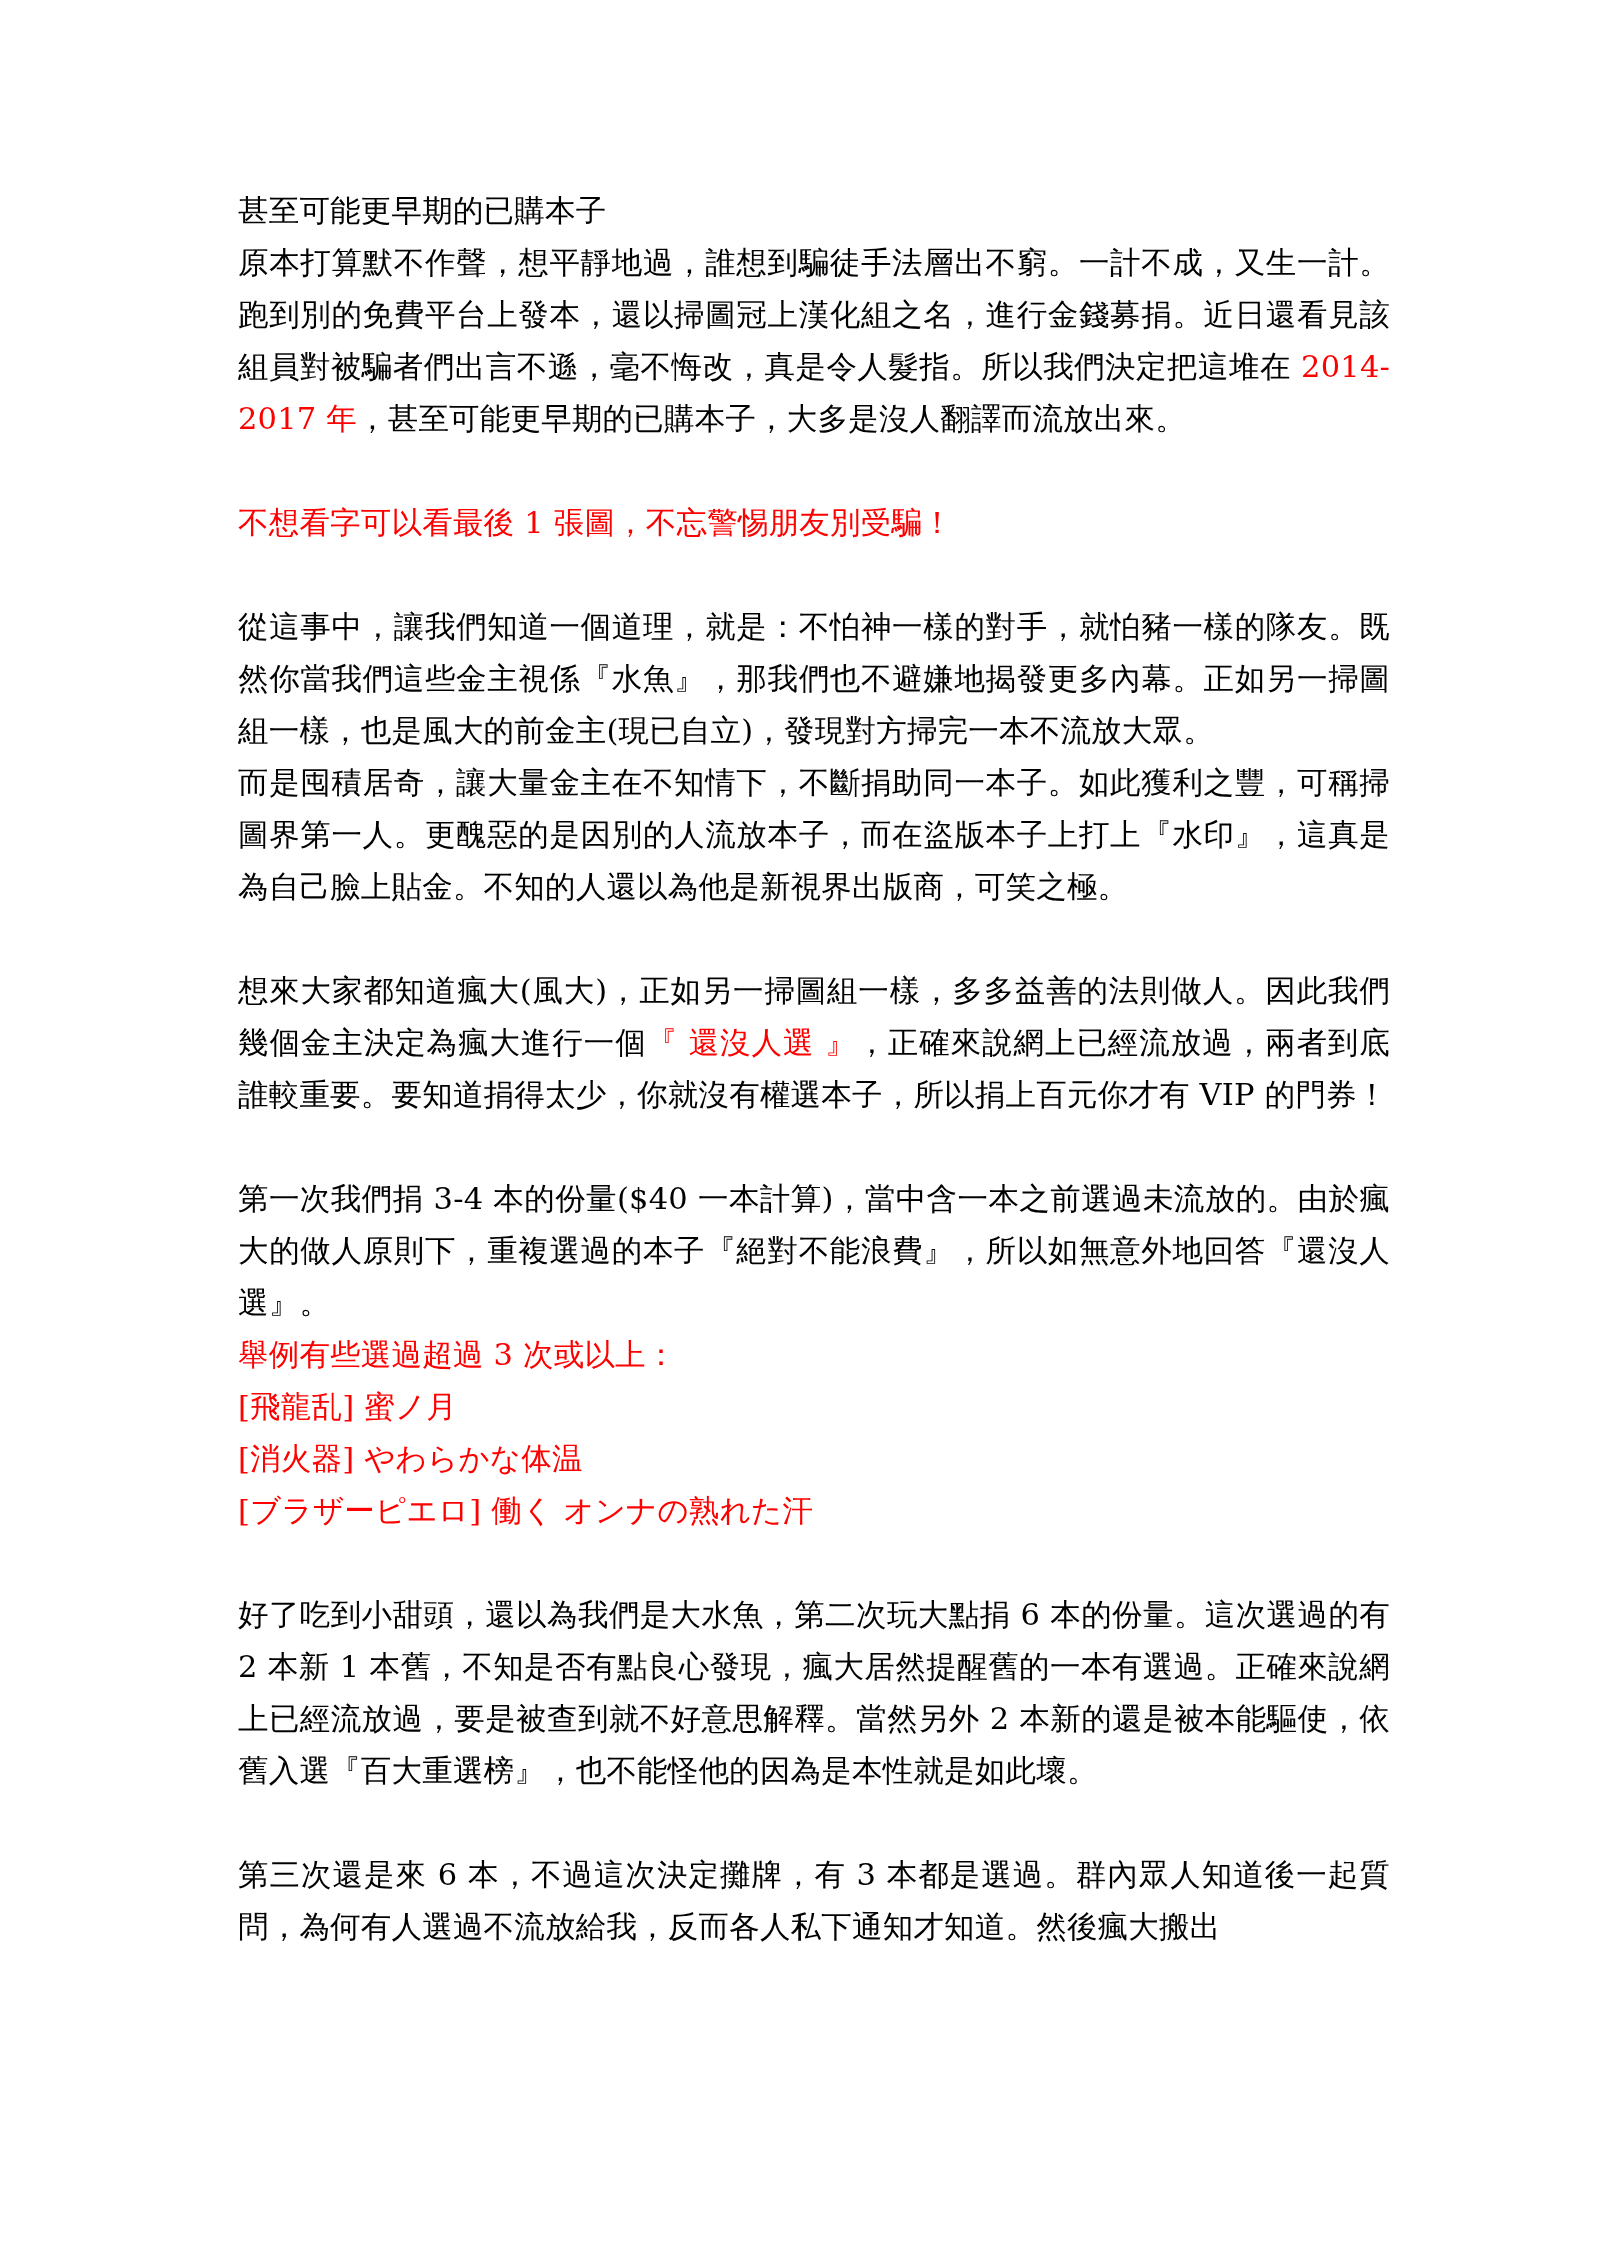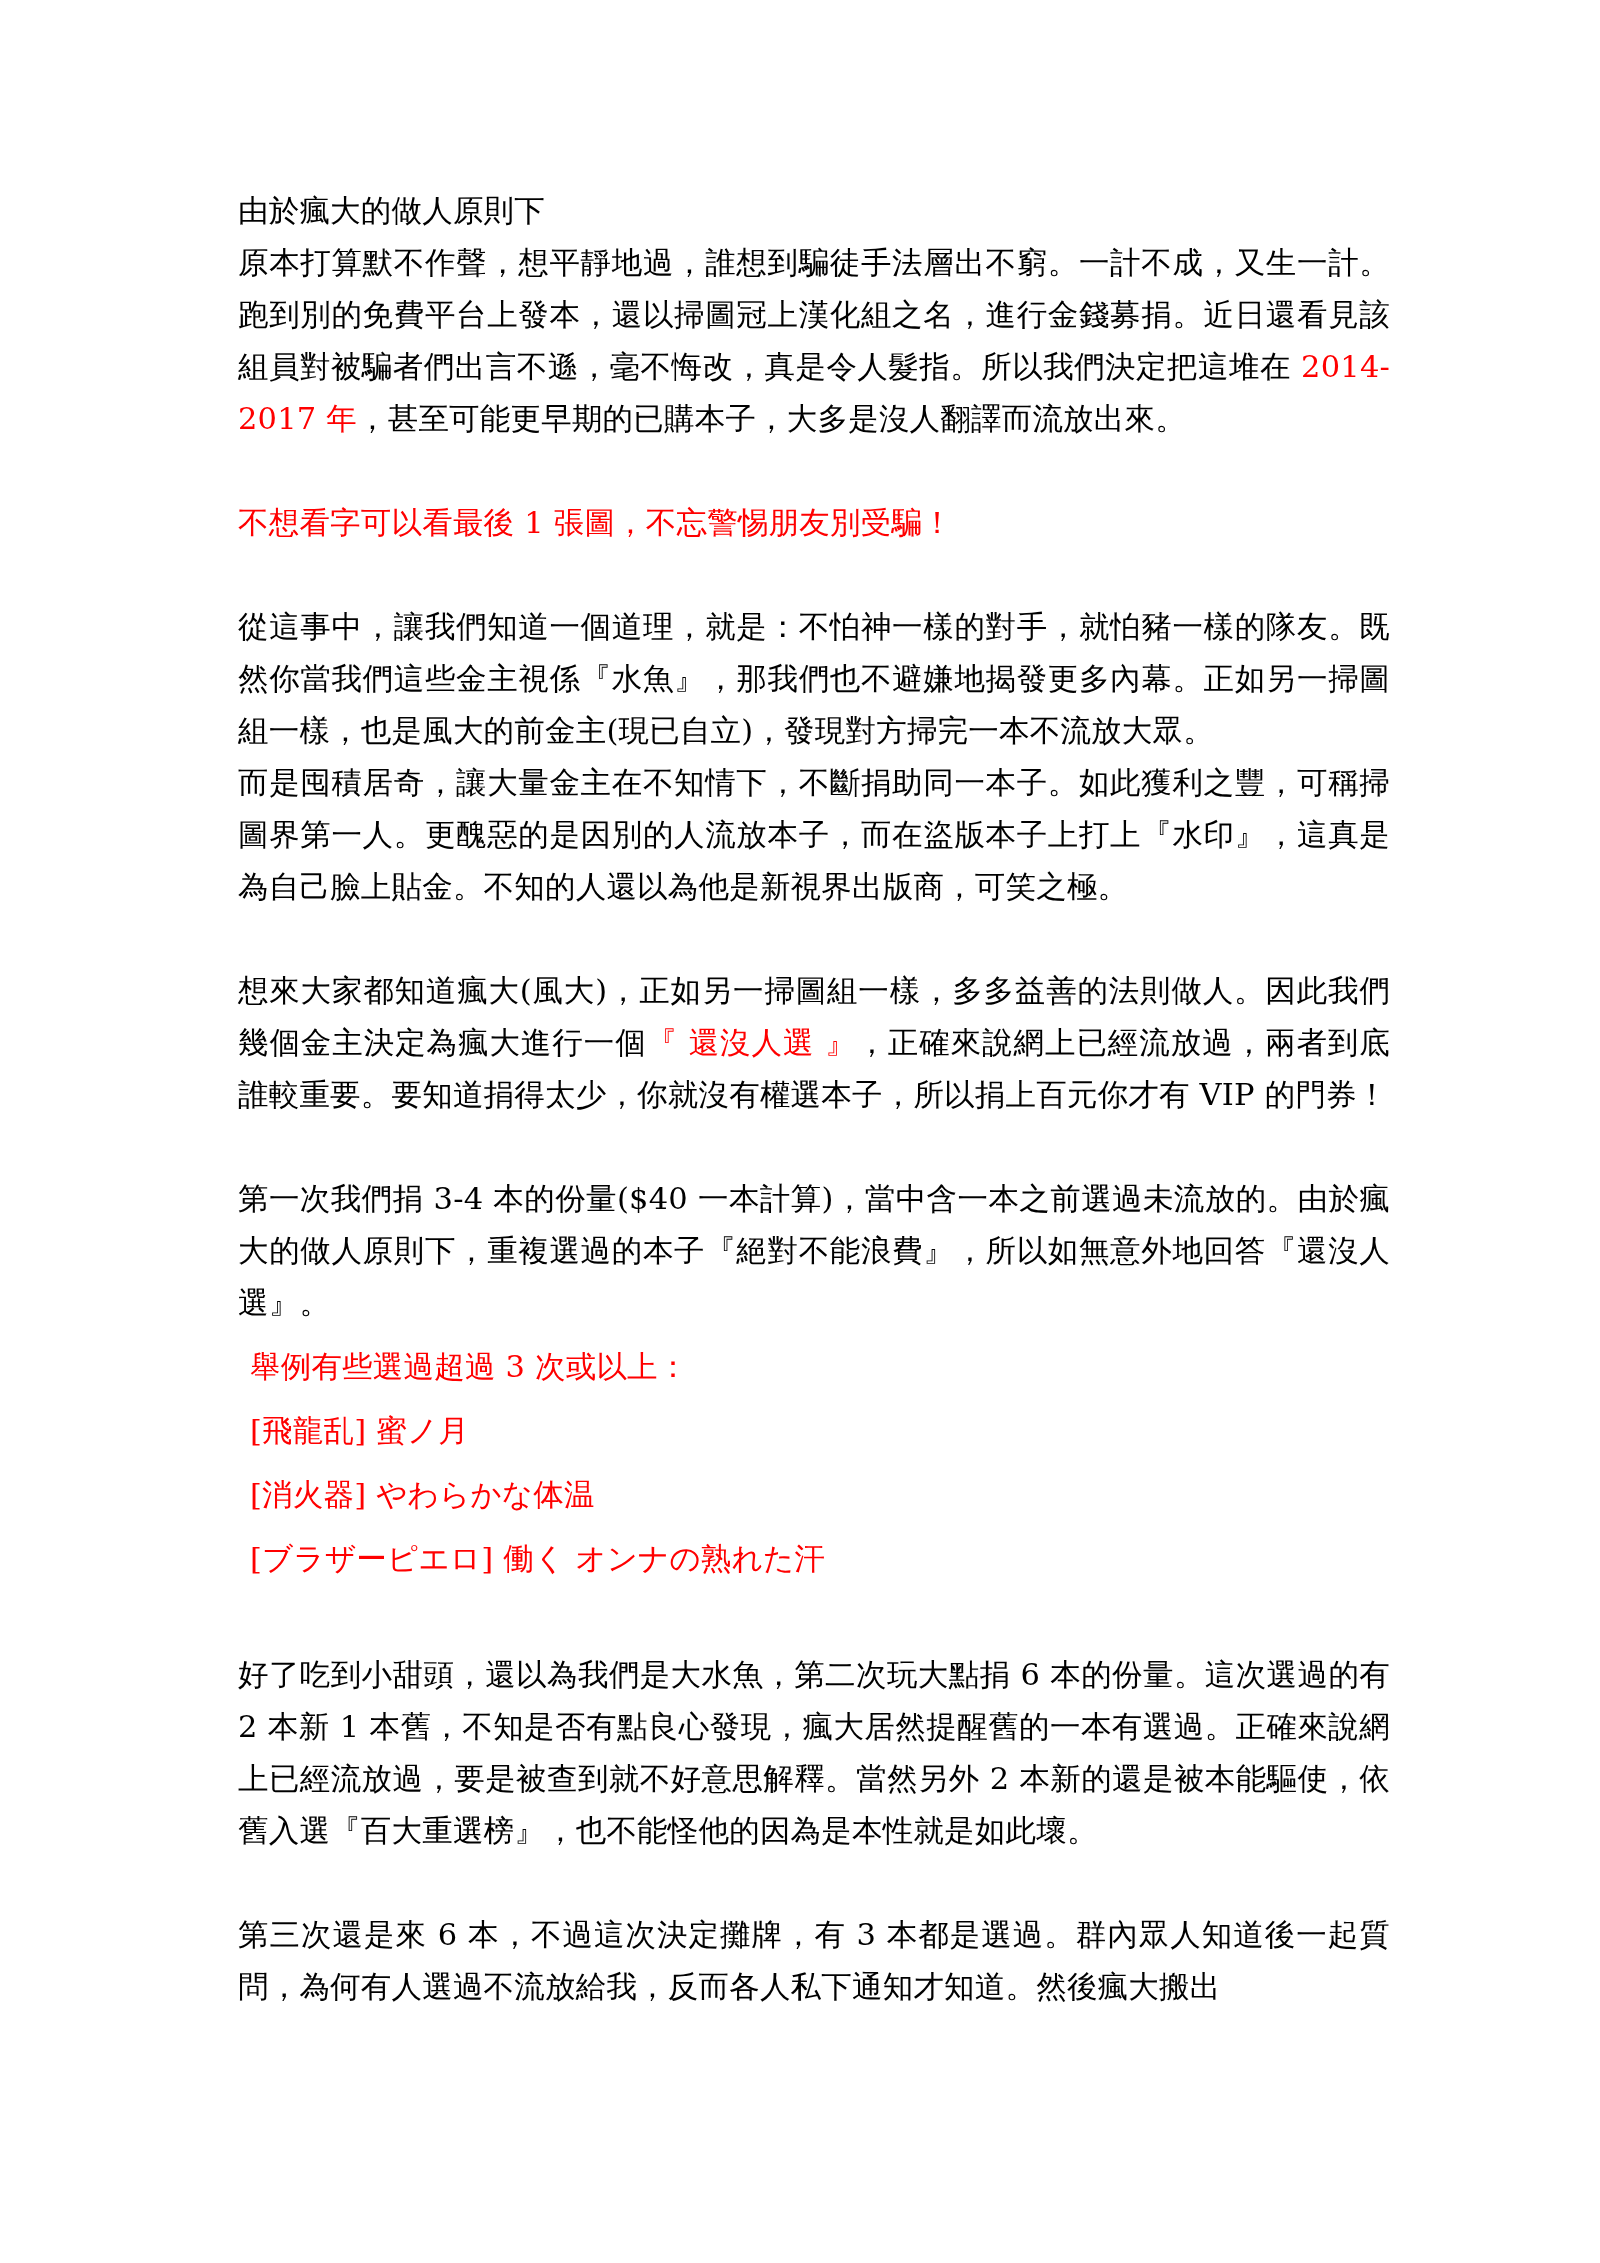--- a/index.html
+++ b/index.html
@@ -37,31 +37,31 @@
     height: 52px;
   }
   .red {
     color: #ff0000;
   }
   .black {
     color: #000000;
   }
   .redline {
     color: #ff0000;
-    margin: 12px;
+    margin: 0;
     padding: 0;
   }
 </style>
 </head>
 <body>
 
 <div class="page">
   <div class="doc-body">
 
-    <div class="para">由於瘋大的做人原則下</div>
+    <div class="para">甚至可能更早期的已購本子</div>
 
     <div class="para">
       <span class="black">原本打算默不作聲，想平靜地過，誰想到騙徒手法層出不窮。一計不成，又生一計。跑到別的免費平台上發本，還以掃圖冠上漢化組之名，進行金錢募捐。近日還看見該組員對被騙者們出言不遜，毫不悔改，真是令人髮指。所以我們決定把這堆在 </span><span class="red">2014-2017 年</span><span class="black">，甚至可能更早期的已購本子，大多是沒人翻譯而流放出來。</span>
     </div>
 
     <div class="spacer"></div>
 
     <div class="para">
       <span class="red">不想看字可以看最後 1 張圖，不忘警惕朋友別受騙！</span>
     </div>

